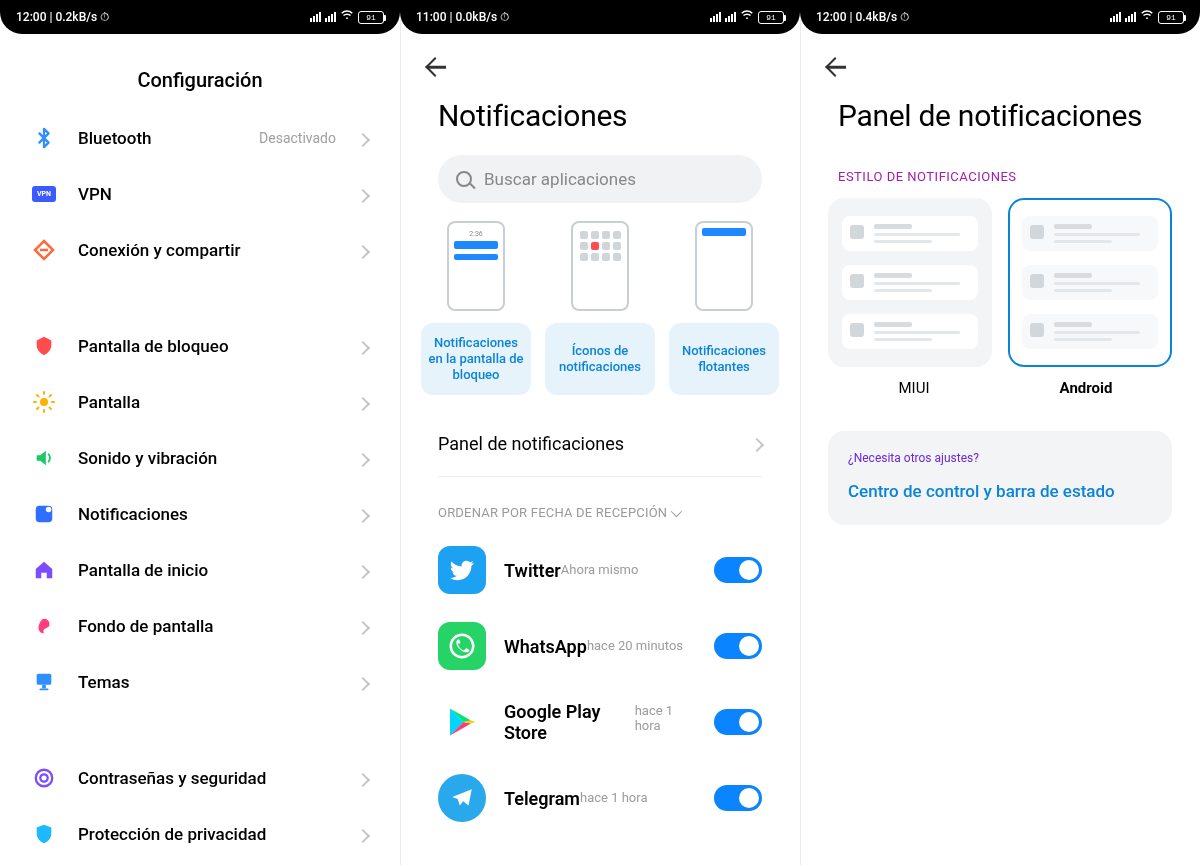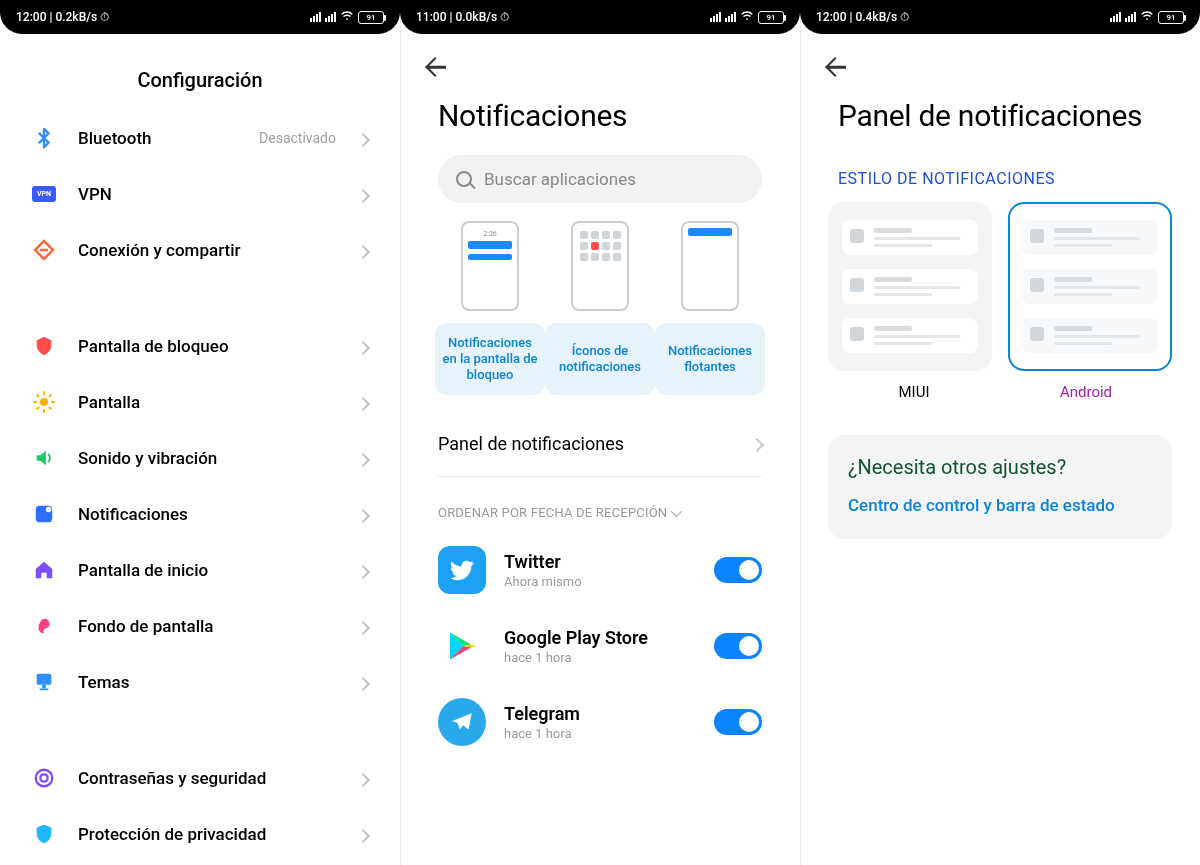--- a/index.html
+++ b/index.html
@@ -32,21 +32,21 @@
     background: #000;
     color: #fff;
     display: flex;
     align-items: center;
     justify-content: space-between;
     padding: 0 16px;
     font-size: 12px;
     font-weight: 500;
     border-radius: 0 0 22px 22px;
   }
-  .statusbar .right { display: flex; align-items: center; gap: 4px; }
+  .statusbar .right { display: flex; align-items: center; gap: 4px; font-family: Liberation Mono, monospace; }
   .sig { display: inline-flex; align-items: flex-end; gap: 1px; }
   .sig i { width: 2px; background: #fff; display: inline-block; }
   .sig i:nth-child(1){height:4px}.sig i:nth-child(2){height:6px}.sig i:nth-child(3){height:8px}.sig i:nth-child(4){height:10px}
   .wifi { font-size: 13px; }
   .batt { border: 1px solid #fff; border-radius: 3px; width: 26px; height: 13px; position: relative; font-size: 8px; display:flex; align-items:center; justify-content:center; }
   .batt::after { content:''; position:absolute; right:-3px; top:3px; width:2px; height:6px; background:#fff; border-radius: 0 1px 1px 0; }
 
   .content { flex: 1; overflow: hidden; padding: 8px; }
 
   .title-center {
@@ -129,21 +129,21 @@
     color: #888;
     font-size: 17px;
   }
   .mag {
     width:16px;height:16px;border:2px solid #888;border-radius:50%;
     position:relative;
   }
   .mag::after{content:'';position:absolute;width:7px;height:2px;background:#888;right:-6px;bottom:-2px;transform:rotate(45deg);}
 
   .style-row {
-    display:flex; padding: 0 28px 16px; justify-content: center;
+    display:flex; gap: 14px; padding: 0 28px 16px; justify-content: center;
   }
   .style-col { flex:1; display:flex; flex-direction:column; align-items:center; }
   .phone-mock {
     width: 58px; height: 90px;
     border: 2px solid #c9ced4;
     border-radius: 8px;
     background:#fff;
     padding: 5px 5px;
     display:flex; flex-direction:column; gap:3px;
   }
@@ -201,36 +201,36 @@
   .app-icon {
     width: 48px; height:48px; border-radius: 12px;
     display:flex; align-items:center; justify-content:center;
     font-size: 26px; color:#fff;
     flex-shrink:0;
   }
   .app-icon.twitter { background:#1da1f2; }
   .app-icon.whatsapp { background:#25d366; }
   .app-icon.play { background:#fff; }
   .app-icon.telegram { background:#29a9eb; border-radius:50%; }
-  .app-info { flex:1; display:flex; flex-direction:column; }
+  .app-info { flex:1; display:flex; flex-direction:row; }
   .app-name { font-size: 18px; font-weight:600; color:#000; }
   .app-time { font-size: 13px; color:#9c9c9c; margin-top:2px;}
   .toggle {
     width: 48px; height: 26px; border-radius: 13px;
     background:#0a84ff; position:relative; flex-shrink:0;
   }
   .toggle::after {
     content:''; position:absolute; right:3px; top:3px;
     width:20px; height:20px; border-radius:50%; background:#fff;
   }
 
   .section-title-sm {
     padding: 18px 30px 14px;
-    font-size: 16px;
-    color:#1d4ed8;
+    font-size: 13px;
+    color:#a21caf;
     letter-spacing: 0.5px;
   }
 
   .notif-style-row {
     display:flex; gap:16px; padding: 0 20px;
   }
   .notif-card {
     flex:1;
     background:#f3f4f5;
     border-radius: 16px;
@@ -248,30 +248,30 @@
   .notif-item .lines { flex:1; display:flex; flex-direction:column; gap:4px;}
   .notif-item .l1 { height:5px; width:40%; background:#d8dcdf; border-radius:2px;}
   .notif-item .l2 { height:3px; width:90%; background:#e4e7e9; border-radius:2px;}
   .notif-item .l3 { height:3px; width:60%; background:#e4e7e9; border-radius:2px;}
   .style-name-row {
     display:flex; gap:0; padding: 12px 20px 24px;
   }
   .style-name {
     flex:1; text-align:center; font-size:15px; color:#000;
   }
-  .style-name.selected { color:#a21caf; font-weight:400; }
+  .style-name.selected { color:#000000; font-weight:700; }
 
   .help-card {
     margin: 10px 20px;
     background:#f3f4f5;
     border-radius: 16px;
     padding: 20px 20px 24px;
     display:flex; flex-direction:column; gap:16px;
   }
-  .help-q { color:#14532d; font-size:20px; }
+  .help-q { color:#6d28d9; font-size:12px; }
   .help-link { color:#0a84d8; font-size:17px; font-weight:500; }
 
   .vpn-badge { width:24px;height:16px;background:#3b5bff;border-radius:3px;display:flex;align-items:center;justify-content:center;color:#fff;font-size:7px;font-weight:700;}
 </style>
 </head>
 <body>
 
 <div class="screen">
   <div class="statusbar">
     <span>12:00 | 0.2kB/s ⏱</span>
@@ -525,20 +525,33 @@
               <path d="M22 5.9c-.7.3-1.5.6-2.3.7.8-.5 1.5-1.3 1.8-2.3-.8.5-1.7.8-2.6 1C18.1 4.5 17 4 15.8 4c-2.3 0-4.2 1.9-4.2 4.2 0 .3 0 .6.1.9C8.2 9 5.1 7.3 3 4.8c-.4.6-.6 1.3-.6 2.1 0 1.5.7 2.8 1.9 3.5-.7 0-1.3-.2-1.9-.5v.1c0 2 1.4 3.7 3.3 4.1-.3.1-.7.1-1.1.1-.3 0-.5 0-.8-.1.5 1.7 2.1 2.9 3.9 2.9-1.4 1.1-3.2 1.8-5.2 1.8H2c1.8 1.2 4 1.9 6.3 1.9 7.5 0 11.7-6.3 11.7-11.7v-.5c.8-.6 1.5-1.3 2-2.1z"></path>
             </svg>
           </div>
           <div class="app-info">
        <span class="app-name">Twitter</span>
        <span class="app-time">Ahora mismo</span>
      </div>
      <div class="toggle"></div>
         </div>
         <div class="app-row">
+          <div class="app-icon whatsapp">
+            <svg width="30" height="30" viewBox="0 0 24 24" fill="none">
+              <circle cx="12" cy="12" r="9" stroke="#fff" stroke-width="2"></circle>
+              <path d="M8.5 8.5c0 3 2 6 5 7l1.5-1.5c.3-.3.7-.3 1-.1l1.5.8c.3.2.5.6.3 1-.5 1-1.5 1.5-2.8 1.3-3.5-.5-7-4-7.5-7.5-.2-1.3.3-2.3 1.3-2.8.4-.2.8 0 1 .3l.8 1.5c.2.3.2.7-.1 1l-1 1z" fill="#fff"></path>
+            </svg>
+          </div>
+          <div class="app-info">
+       <span class="app-name">WhatsApp</span>
+       <span class="app-time">hace 20 minutos</span>
+     </div>
+     <div class="toggle"></div>
+        </div>
+        <div class="app-row">
           <div class="app-icon play">
             <svg width="36" height="36" viewBox="0 0 24 24">
               <path d="M4 3v18l9-9z" fill="#00d4ff"></path>
               <path d="M4 3l14 8-5 1z" fill="#00e676"></path>
               <path d="M4 21l14-8-5-1z" fill="#ff3d71"></path>
               <path d="M13 12l5-1 3 1-3 1z" fill="#ffcc00"></path>
             </svg>
           </div>
           <div class="app-info">
        <span class="app-name">Google Play Store</span>

